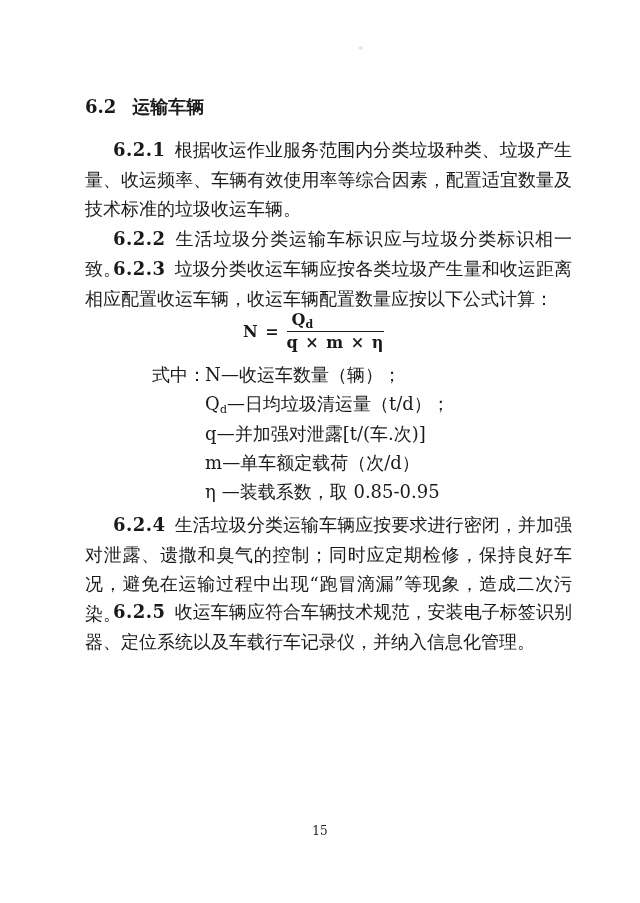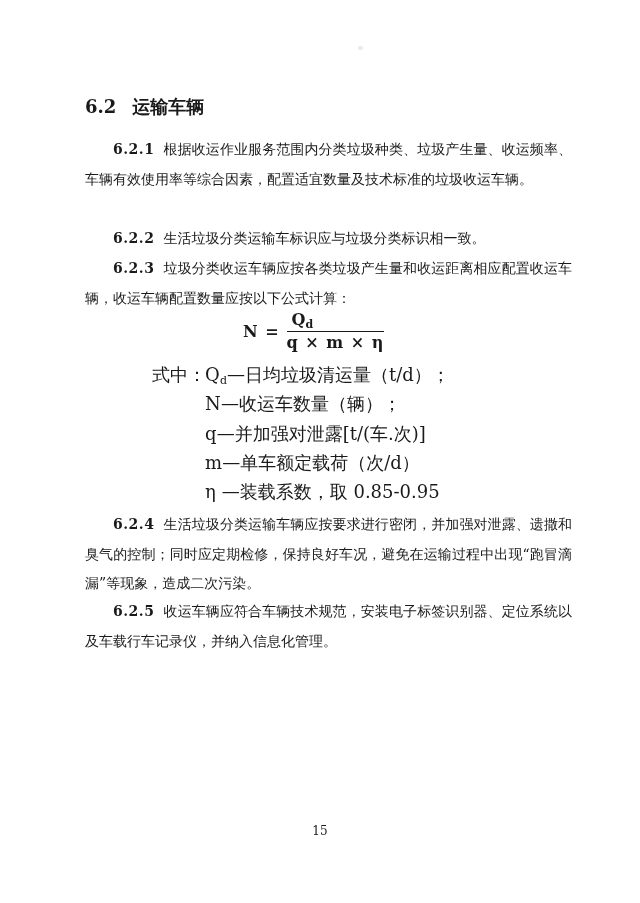--- a/index.html
+++ b/index.html
@@ -18,21 +18,21 @@
   }
   .content {
     position: absolute;
     left: 85px;
     width: 487px;
     top: 0;
   }
   .block {
     position: absolute;
     width: 487px;
-    font-size: 14px;
+    font-size: 18px;
     line-height: 29.5px;
   }
   .heading {
     font-weight: bold;
     font-size: 18px;
   }
   .heading .h-num { margin-right: 16px; }
   .para {
     text-align: justify;
     text-indent: 28px;
@@ -135,24 +135,24 @@
       <span class="f-lhs">N =</span>
       <span class="frac">
         <span class="f-num"><span>Q</span><sub>d</sub></span>
         <span class="f-den">q × m × η</span>
       </span>
     </div>
 
     <div class="where" style="top:360px;">
       <span class="where-label">式中：</span>
       <div class="where-row">
-        <span class="var">Q</span><sub>d</sub><span>—日均垃圾清运量（t/d）；</span>
+        <span class="var">N</span><sub></sub><span>—收运车数量（辆）；</span>
       </div>
       <div class="where-row">
-        <span class="var">N</span><sub></sub><span>—收运车数量（辆）；</span>
+        <span class="var">Q</span><sub>d</sub><span>—日均垃圾清运量（t/d）；</span>
       </div>
       <div class="where-row">
         <span class="var">q</span><sub></sub><span>—并加强对泄露[t/(车.次)]</span>
       </div>
       <div class="where-row">
         <span class="var">m</span><sub></sub><span>—单车额定载荷（次/d）</span>
       </div>
       <div class="where-row">
         <span class="var">η</span><sub></sub><span> —装载系数，取 0.85-0.95</span>
       </div>

